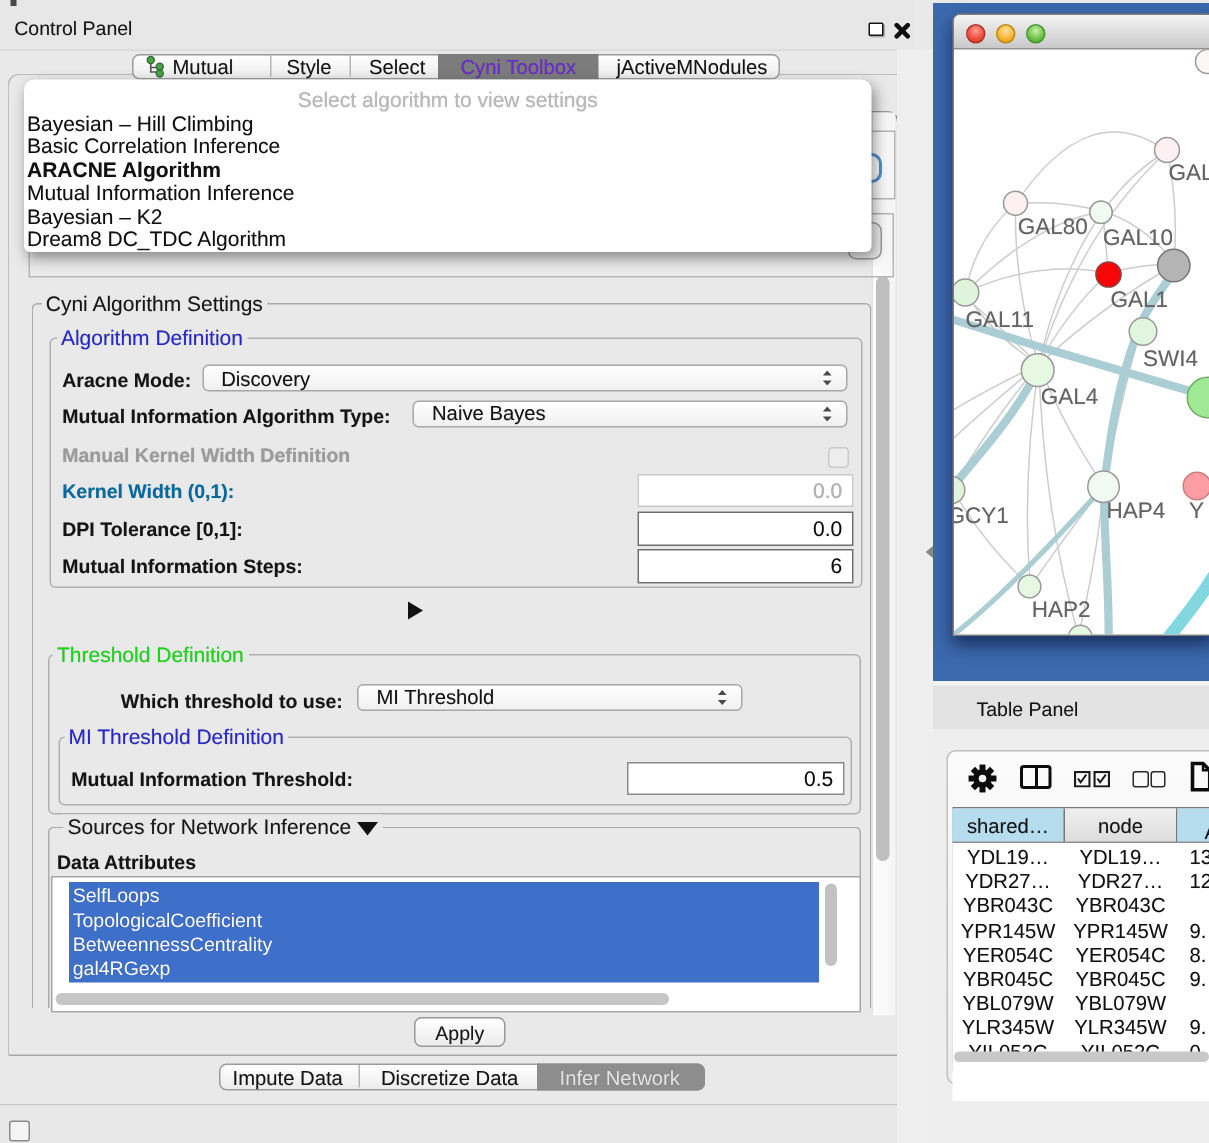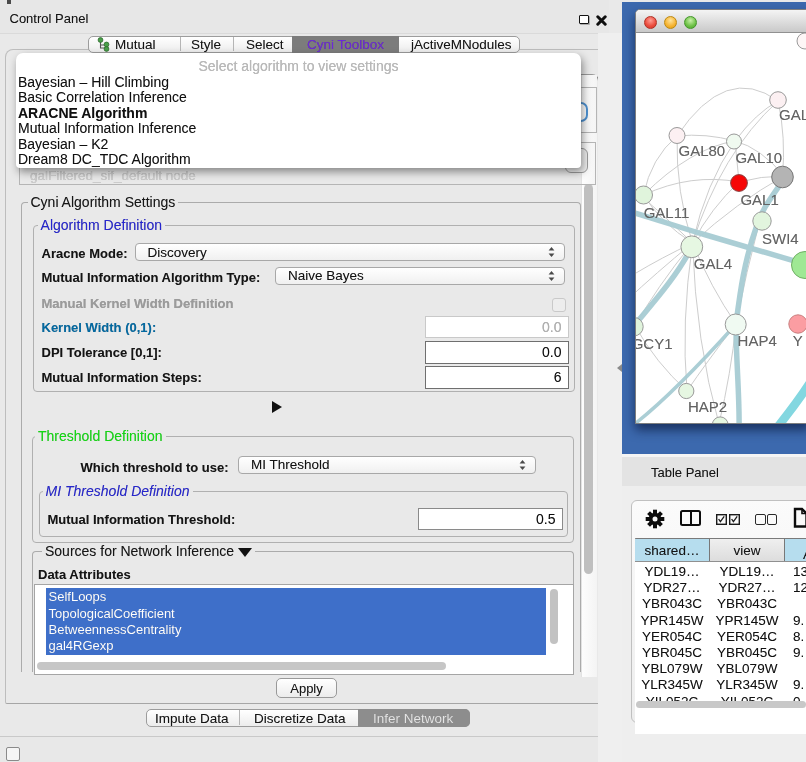--- a/index.html
+++ b/index.html
@@ -52,21 +52,20 @@
   <div class="lbl" style="left:191px;top:37px;font-size:13.5px;">Style</div>
   <div class="a" style="left:233px;top:37px;width:1px;height:14px;background:#b5b5b5;"></div>
   <div class="lbl" style="left:246px;top:37px;font-size:13.5px;">Select</div>
   <div class="a" style="left:292px;top:35.5px;width:107px;height:17px;background:#7c7c7c;"></div>
   <div class="lbl" style="left:307px;top:37px;font-size:13.5px;color:#6d28d9;">Cyni Toolbox</div>
   <div class="lbl" style="left:411px;top:37px;font-size:13.5px;">jActiveMNodules</div>
 
   <div class="a" style="left:560px;top:87px;width:35px;height:44px;border:1px solid #b5b5b5;"></div>
   <div class="a" style="left:566px;top:102px;width:22px;height:20px;border:2.5px solid #4e92d2;border-radius:7px;background:#fff;box-sizing:border-box;"></div>
   <div class="a" style="left:18.5px;top:142px;width:577px;height:42.5px;border:1px solid #b5b5b5;box-sizing:border-box;"></div>
-  <div class="a" style="left:30px;top:168px;font-size:13.5px;color:#cfcfcf;white-space:nowrap;">galFiltered_sif_default node</div>
   <div class="a" style="left:565px;top:148px;width:23px;height:25px;border:1.2px solid #9c9c9c;border-radius:6px;background:#f0f0f0;box-sizing:border-box;"></div>
 
   <div class="a" id="dropdown" style="left:16px;top:53px;width:565px;height:108.5px;background:#ffffff;
        box-shadow:2px 4px 9px rgba(0,0,0,0.42);border-radius:7px 7px 4px 4px;padding-top:6px;box-sizing:content-box;">
     <div style="height:15.5px;font-size:14px;color:#b9b9b9;text-align:center;line-height:15px;">Select algorithm to view settings</div>
     <div style="font-size:14px;color:#101010;line-height:15.5px;padding-left:2px;">
       Bayesian – Hill Climbing<br>
       Basic Correlation Inference<br>
       <span class="b">ARACNE Algorithm</span><br>
       Mutual Information Inference<br>
@@ -102,28 +101,28 @@
   <div class="lbl b" style="left:41.5px;top:345px;">DPI Tolerance [0,1]:</div>
   <div class="fld" style="left:425px;top:340.5px;width:143.5px;height:23px;border:1.5px solid #6f6f6f;color:#0c0c0c;">0.0</div>
   <div class="lbl b" style="left:41.5px;top:370px;">Mutual Information Steps:</div>
   <div class="fld" style="left:425px;top:366px;width:143.5px;height:22.5px;border:1.5px solid #6f6f6f;color:#0c0c0c;">6</div>
 
   <div class="a" style="left:272px;top:400.5px;width:0;height:0;border-left:10px solid #111;border-top:6px solid transparent;border-bottom:6px solid transparent;"></div>
 
   <div class="grp" style="left:31.5px;top:436px;width:542.5px;height:107px;"></div>
   <div class="gtit" style="left:35px;top:428px;color:#12da12;">Threshold Definition</div>
   <div class="lbl b" style="left:80.5px;top:459.5px;">Which threshold to use:</div>
-  <div class="combo" style="left:238px;top:455.5px;width:298px;height:18px;">MI Threshold
+  <div class="combo" style="left:238px;top:455.5px;width:257px;height:18px;">MI Threshold
     <svg class="spin" viewBox="0 0 7 10">
         <path d="M3.5 0 L6.4 3.4 L0.6 3.4 Z" fill="#4a4a4a"></path>
         <path d="M3.5 10 L6.4 6.6 L0.6 6.6 Z" fill="#4a4a4a"></path>
       </svg>
   </div>
   <div class="grp" style="left:38.5px;top:491px;width:529.5px;height:46px;"></div>
-  <div class="gtit" style="left:42.6px;top:483px;color:#2626cf;font-style:italic;">MI Threshold Definition</div>
+  <div class="gtit" style="left:42.6px;top:483px;color:#2626cf;">MI Threshold Definition</div>
   <div class="lbl b" style="left:47.5px;top:511.5px;">Mutual Information Threshold:</div>
   <div class="fld" style="left:418px;top:507.5px;width:144.5px;height:22px;border:1.5px solid #8a8a8a;color:#0c0c0c;">0.5</div>
 
   <div class="a" style="left:31.5px;top:551px;width:542.5px;height:121px;border:1px solid #ababab;border-bottom:none;border-radius:4px 4px 0 0;box-sizing:border-box;"></div>
   <div class="gtit" style="left:42px;top:543px;color:#161616;">Sources for Network Inference <span style="display:inline-block;width:0;height:0;border-top:9px solid #111;border-left:7.5px solid transparent;border-right:7.5px solid transparent;vertical-align:-1px;"></span></div>
 
   <div class="lbl b" style="left:38px;top:566.5px;">Data Attributes</div>
 
   <div class="a" style="left:34px;top:584px;width:540px;height:91px;background:#fff;border:1px solid #a5a5a5;box-sizing:border-box;"></div>
   <div class="a" style="left:46px;top:587.5px;width:500px;height:67px;background:#3e6fc9;"></div>
@@ -269,21 +268,21 @@
     <path d="M2 2 L9 2 L13.5 6.5 L13.5 19.5 L2 19.5 Z" fill="none" stroke="#0c0c0c" stroke-width="2.4"></path>
     <path d="M9 2 L9 6.5 L13.5 6.5" fill="none" stroke="#0c0c0c" stroke-width="1.6"></path>
   </svg>
 
   <div class="a" style="left:634.5px;top:538px;width:172px;height:174.5px;background:#fff;border:1px solid #a0a0a0;border-top:1px solid #7a7a7a;box-sizing:border-box;"></div>
   <div class="a" style="left:635px;top:538.5px;width:74.5px;height:23px;background:#b6ddee;border-right:1px solid #787878;box-sizing:border-box;"></div>
   <div class="a" style="left:709.5px;top:538.5px;width:75px;height:23px;background:linear-gradient(#efefef,#dcdcdc);border-right:1px solid #787878;box-sizing:border-box;"></div>
   <div class="a" style="left:784.5px;top:538.5px;width:22px;height:23px;background:#b6ddee;"></div>
   <div class="a" style="left:635px;top:561px;width:171px;height:1px;background:#909090;"></div>
   <div class="lbl" style="left:635px;top:543px;width:74px;text-align:center;font-size:13.5px;">shared…</div>
-  <div class="lbl" style="left:710px;top:543px;width:74px;text-align:center;font-size:13.5px;">view</div>
+  <div class="lbl" style="left:710px;top:543px;width:74px;text-align:center;font-size:13.5px;">node</div>
   <div class="lbl" style="left:803px;top:547px;font-size:13.5px;">A</div>
 
   <div class="a" style="left:635px;top:562px;width:171px;height:172px;background:#fff;overflow:hidden;">
     <div style="position:absolute;left:0;top:2px;width:74px;text-align:center;font-size:13.5px;line-height:16.2px;color:#111;">YDL19…<br>YDR27…<br>YBR043C<br>YPR145W<br>YER054C<br>YBR045C<br>YBL079W<br>YLR345W<br>YIL052C</div>
     <div style="position:absolute;left:75px;top:2px;width:74px;text-align:center;font-size:13.5px;line-height:16.2px;color:#111;">YDL19…<br>YDR27…<br>YBR043C<br>YPR145W<br>YER054C<br>YBR045C<br>YBL079W<br>YLR345W<br>YIL052C</div>
     <div style="position:absolute;left:158px;top:2px;font-size:13.5px;line-height:16.2px;color:#111;">13<br>12<br>&nbsp;<br>9.<br>8.<br>9.<br>&nbsp;<br>9.<br>0.</div>
   </div>
   <div class="a" style="left:636px;top:700.8px;width:170px;height:7.5px;background:#c8c8c8;border-radius:4px;"></div>
 
 </div>

